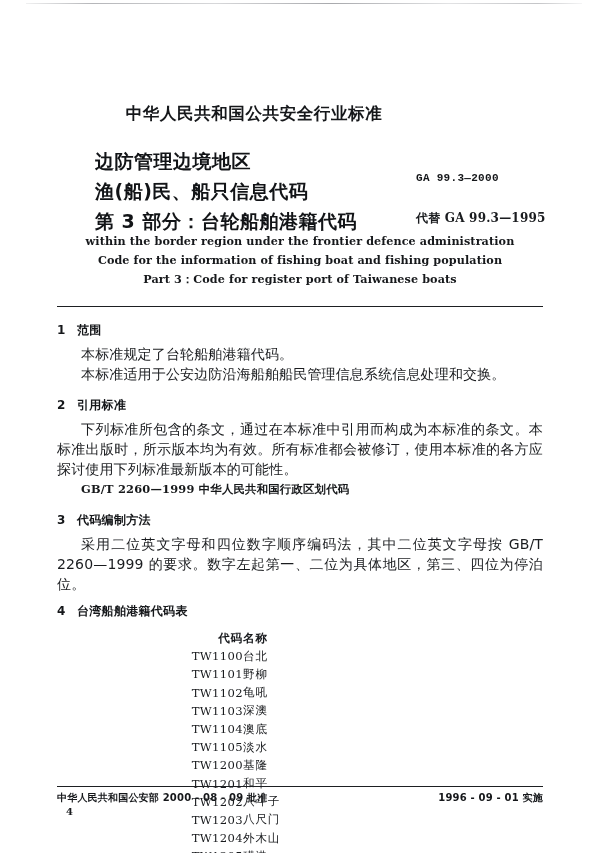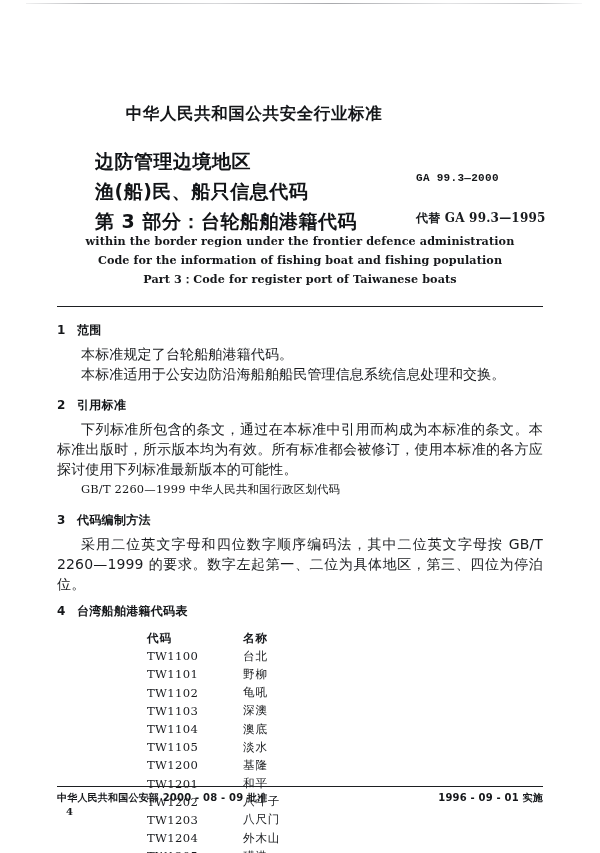--- a/index.html
+++ b/index.html
@@ -142,20 +142,21 @@
     text-indent: 24px;
     letter-spacing: 0.15px;
     color: #1a1c1f;
     text-align: justify;
   }
   .para-hang {
     text-indent: 24px;
     font-size: 11.8px;
     line-height: 20px;
     letter-spacing: 0.15px;
+    font-weight: bold;
   }
   .block-gap { height: 13px; }
   .block-gap-sm { height: 9px; }
   .mono-ref {
     font-family: "DejaVu Serif", "Liberation Serif", serif;
     font-size: 11.4px;
     letter-spacing: 0.2px;
   }
 
   
@@ -168,20 +169,21 @@
     padding: 0;
     height: 18.2px;
     vertical-align: middle;
     font-size: 11.6px;
     color: #191b1e;
   }
   .col-code {
     width: 96px;
     font-family: "DejaVu Serif", "Liberation Serif", serif;
     letter-spacing: 0.35px;
+    text-align: right;
   }
   .col-name {
     letter-spacing: 0.8px;
   }
   .code-table tr.header td {
     font-family: "DejaVu Sans", "Liberation Sans", sans-serif;
     font-weight: bold;
     letter-spacing: 0.8px;
   }
 

